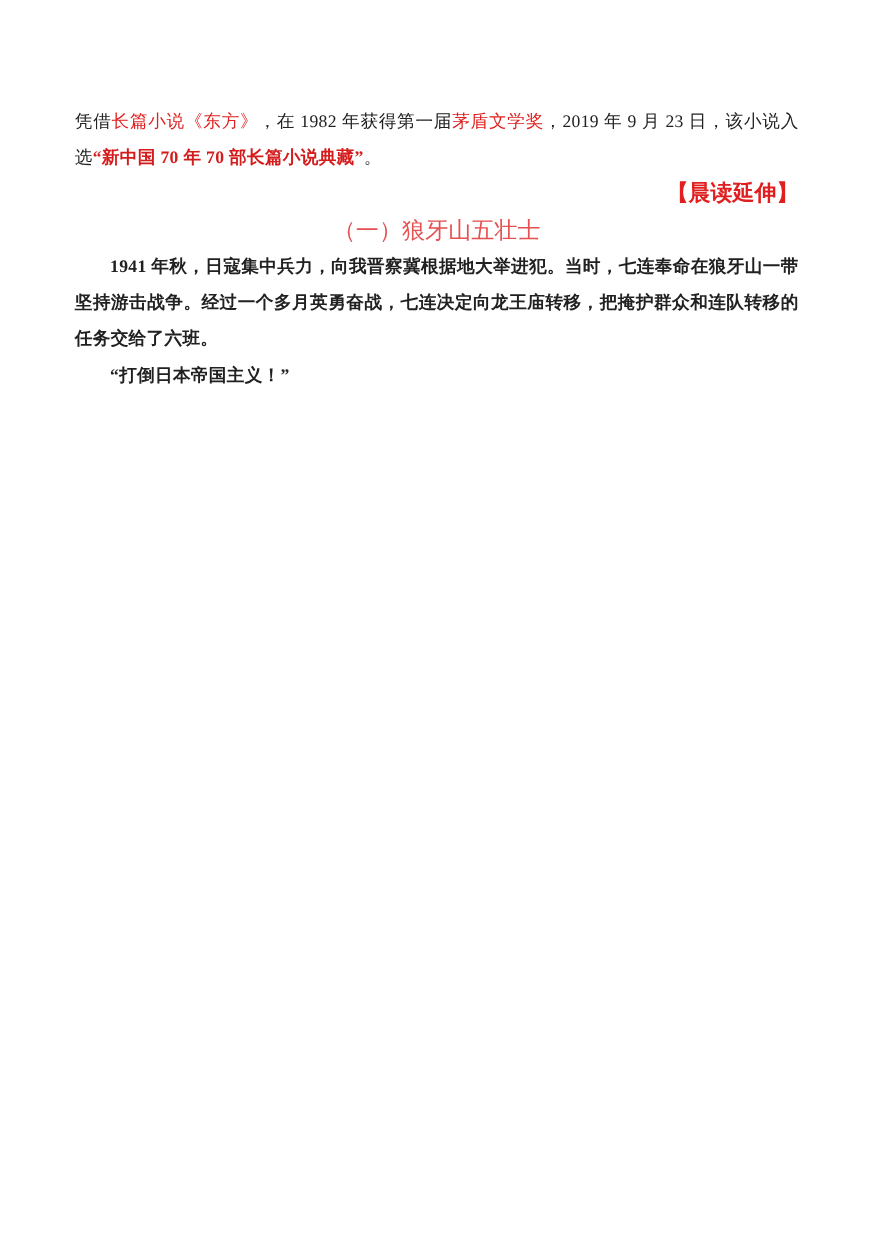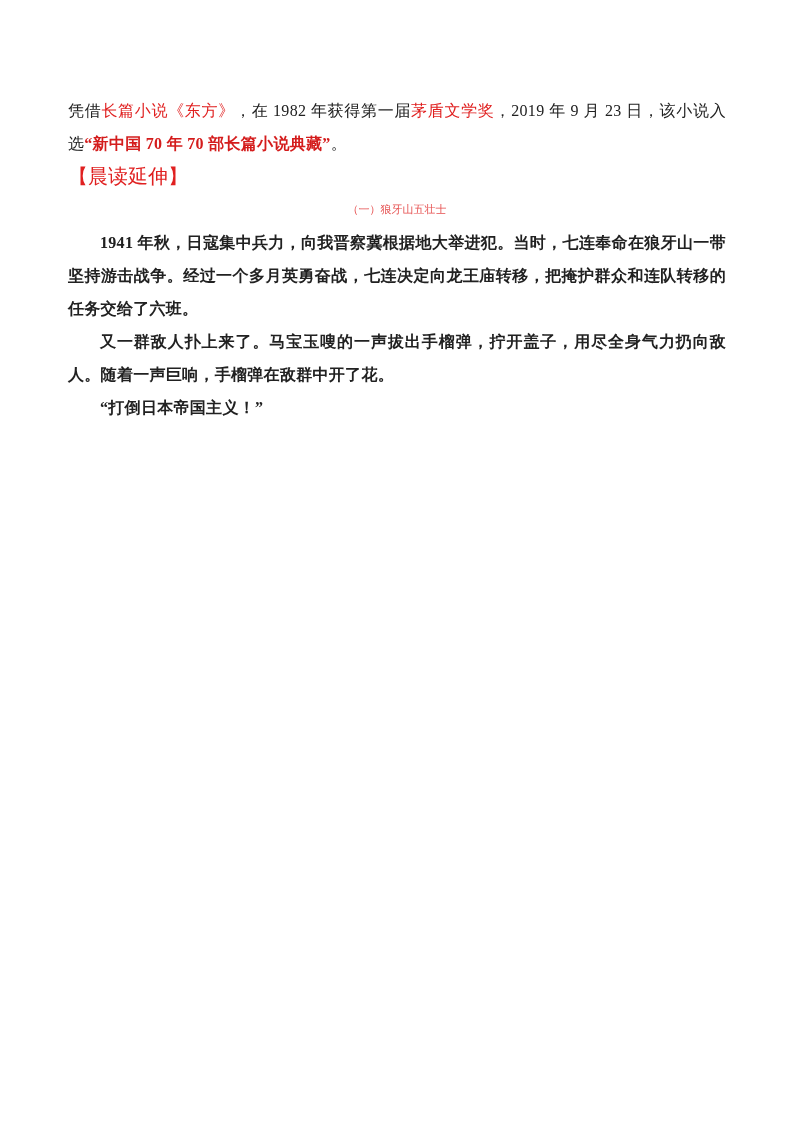--- a/index.html
+++ b/index.html
@@ -30,43 +30,42 @@
     text-indent: 2em;
     font-weight: bold;
   }
   .seg-black { color: #212121; }
   .seg-red { color: #e02020; }
   .seg-red-bold { color: #d41c1c; font-weight: bold; }
   .section-heading {
     margin: 0;
     font-size: 20px;
     line-height: 33px;
-    font-weight: normal;
+    font-weight: bold;
     color: #e02020;
-    text-align: left;
+    text-align: right;
   }
   .article-title {
     margin: 0;
-    font-size: 11px;
+    font-size: 21px;
     line-height: 33px;
     color: #e65050;
     text-align: center;
     font-weight: normal;
   }
 </style>
 </head>
 <body>
 
 <div class="page">
 
   <p class="doc-paragraph"><span class="seg-black">凭借</span><span class="seg-red">长篇小说《东方》</span><span class="seg-black">，在 1982 年获得第一届</span><span class="seg-red">茅盾文学奖</span><span class="seg-black">，2019 年 9 月 23 日，该小说入选</span><span class="seg-red-bold">“新中国 70 年 70 部长篇小说典藏”</span><span class="seg-black">。</span></p>
 
   <p class="section-heading">【晨读延伸】</p>
 
   <p class="article-title">（一）狼牙山五壮士</p>
 
   <div>
       <p class="doc-paragraph indent">1941 年秋，日寇集中兵力，向我晋察冀根据地大举进犯。当时，七连奉命在狼牙山一带坚持游击战争。经过一个多月英勇奋战，七连决定向龙王庙转移，把掩护群众和连队转移的任务交给了六班。</p>
-      <p class="doc-paragraph indent">又一群敌人扑上来了。马宝玉嗖的一声拔出手榴弹，拧开盖子，用尽全身气力扔向敌人。随着一声巨响，手榴弹在敌群中开了花。</p>
       <p class="doc-paragraph indent">“打倒日本帝国主义！”</p>
     </div>
 
 </div>
 
 </body></html>

